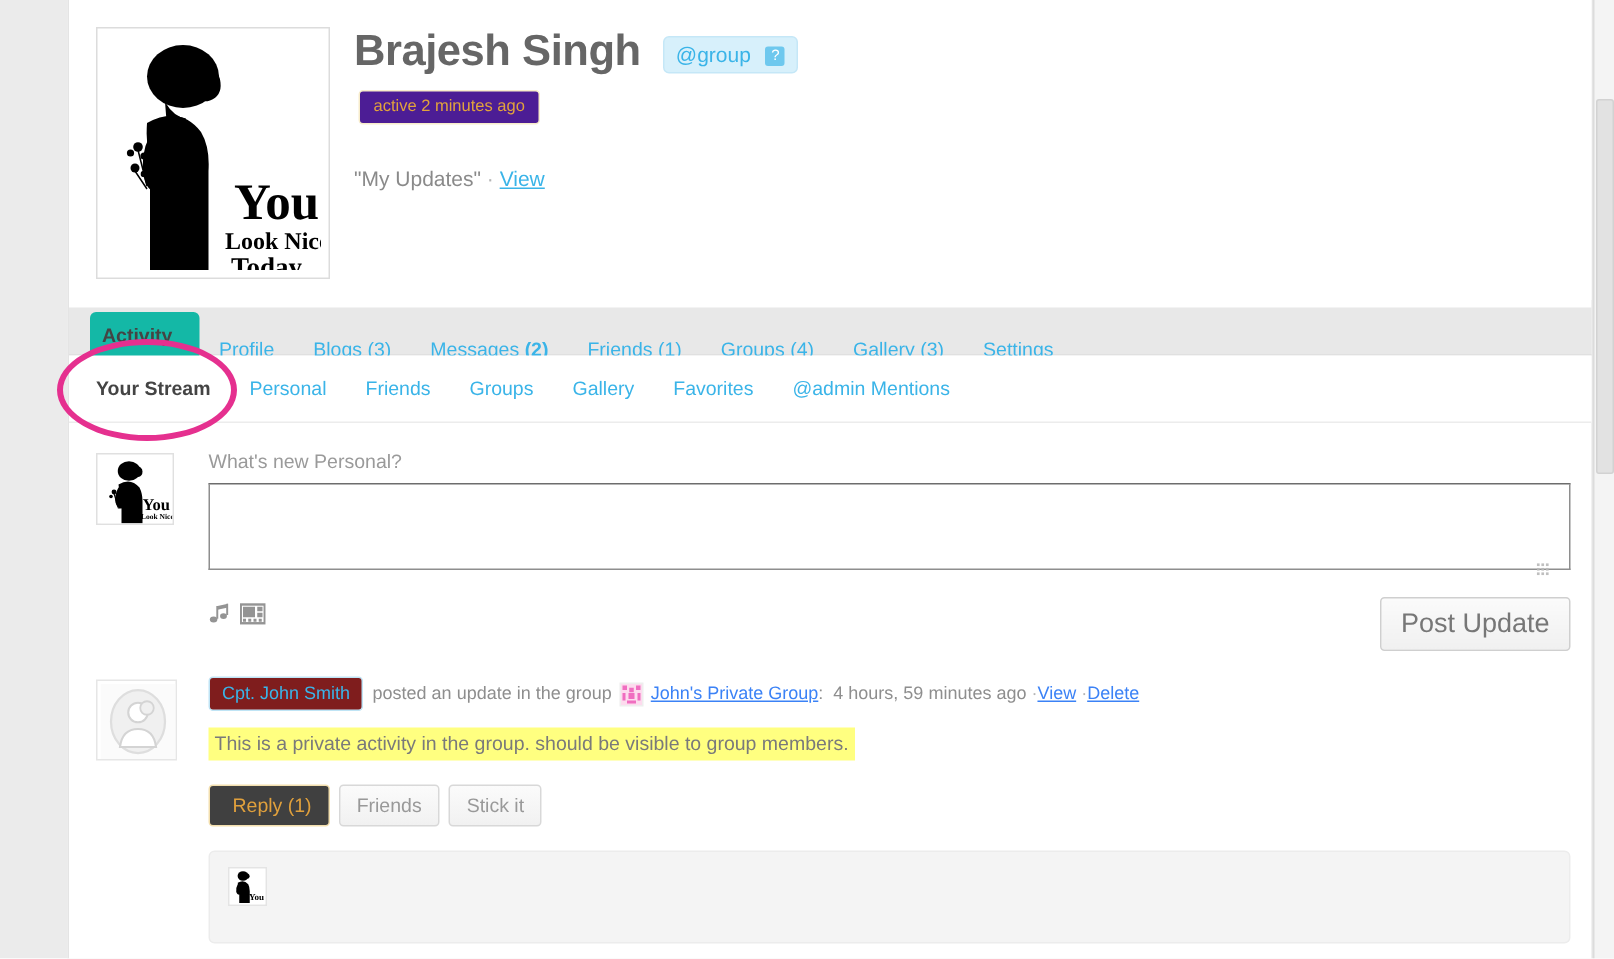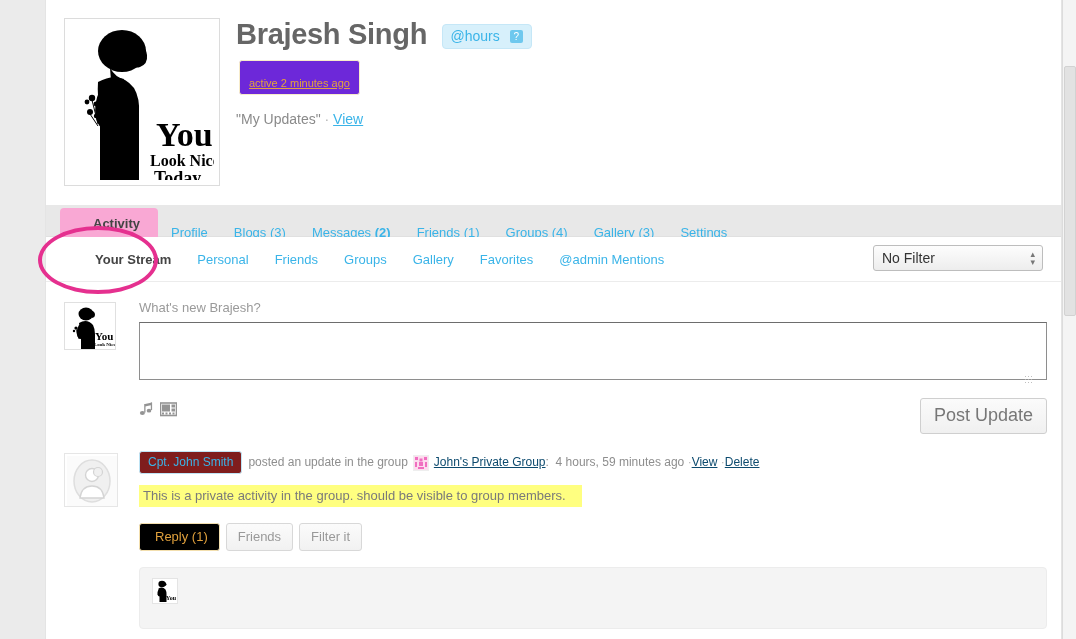--- a/index.html
+++ b/index.html
@@ -85,27 +85,26 @@
     font-size: 10px;
     border-radius: 2px;
     width: 13px; height: 13px;
     line-height: 13px;
     text-align: center;
     margin-left: 6px;
     vertical-align: 1px;
   }
   #activity-pill {
     position: absolute; left: 193px; top: 60px;
-    background: #6d28d9;
+    background: #4c1d95;
     border: 1px solid #f7eccb;
     border-radius: 3px;
-    padding: 16px 9px 5px 9px;
+    padding: 4px 9px 5px 9px;
     font-size: 11px;
     color: #e2a33c;
-    text-decoration: underline;
   }
   #updates-line {
     position: absolute; left: 190px; top: 111px;
     font-size: 14px;
     color: #8a8a8a;
   }
   #updates-line a { color: #3ab4e8; text-decoration: underline; }
   .dotsep { color: #b5b5b5; }
 
   
@@ -118,25 +117,25 @@
   #tabbar .tabs-inner { position: relative; height: 100%; padding-left: 14px; }
   .tab {
     display: inline-block;
     font-size: 13px;
     color: #3ab4e8;
     padding: 8px 13px 6px 13px;
     position: relative;
     top: 12px;
   }
   .tab.active {
-    background: #f9a8d4;
+    background: #14b8a6;
     color: #444;
     font-weight: bold;
     border-radius: 4px 4px 0 0;
-    padding: 8px 18px 10px 33px;
+    padding: 8px 18px 10px 8px;
     top: 3px;
   }
   .tab .count { font-weight: normal; }
   .tab .count.bold { font-weight: bold; color: #3ab4e8; }
 
   
   #subnav {
     position: absolute; left: 46px; top: 237px;
     width: 1016px; height: 45px;
     background: #fff;
@@ -235,47 +234,47 @@
   #author-badge {
     display: inline-block;
     background: #7f1d1d;
     border: 1px solid #bfe4f5;
     border-radius: 3px;
     padding: 3px 8px 4px 8px;
     color: #3ab4e8;
     font-size: 12px;
     margin-right: 6px;
   }
-  #item-meta a { color: #0c4a6e; }
+  #item-meta a { color: #3b82f6; }
   #group-ident {
     display: inline-block; vertical-align: -4px;
     width: 16px; height: 16px;
     margin: 0 5px;
     border: 1px solid #eee;
   }
   #item-text {
     margin-top: 14px;
     font-size: 13px;
     color: #7a7a7a;
   }
-  #item-text .hl { background: #ffff80; padding: 3px 16px 4px 4px; }
+  #item-text .hl { background: #ffff80; padding: 3px 4px 4px 4px; }
 
   #item-actions { margin-top: 20px; }
   .act-btn {
     display: inline-block;
     font-size: 13px;
     border-radius: 3px;
     padding: 5px 11px 6px 11px;
     margin-right: 6px;
     background: linear-gradient(#fbfbfb, #f1f1f1);
     border: 1px solid #d8d8d8;
     color: #999;
   }
   .act-btn.reply {
-    background: #000000;
+    background: #404040;
     border: 1px solid #f3dfae;
     color: #e0a03c;
     padding-left: 15px;
   }
 
   
   #comment-box {
     margin-top: 16px;
     background: #f4f4f4;
     border: 1px solid #ececec;
@@ -344,50 +343,44 @@
             <text x="86" y="122" font-family="'Liberation Serif',serif" font-size="34" font-weight="bold" fill="#000">You</text>
             <text x="80" y="142" font-family="'Liberation Serif',serif" font-size="16" font-weight="bold" fill="#000">Look Nice</text>
             <text x="84" y="160" font-family="'Liberation Serif',serif" font-size="18" font-weight="bold" fill="#000">Today</text>
           </svg>
         </div>
       </div>
 
       <div id="name-block">
         <span id="profile-name">Brajesh Singh</span>
         <span id="handle-badge">
-          <span>@hours</span>
+          <span>@group</span>
           <span id="handle-help">?</span>
         </span>
       </div>
 
       <div id="activity-pill">active 2 minutes ago</div>
 
       <div id="updates-line">
         <span>"My Updates"</span>
         <span class="dotsep">·</span>
         <a href="#">View</a>
       </div>
     </div>
 
     <div id="tabbar" style="left:0;width:1015px;">
       <div class="tabs-inner">
         <span class="tab active"><span>Activity</span></span><span class="tab"><span>Profile</span></span><span class="tab"><span>Blogs</span> <span class="count">(3)</span></span><span class="tab"><span>Messages</span> <span class="count bold">(2)</span></span><span class="tab"><span>Friends</span> <span class="count">(1)</span></span><span class="tab"><span>Groups</span> <span class="count">(4)</span></span><span class="tab"><span>Gallery</span> <span class="count">(3)</span></span><span class="tab"><span>Settings</span></span>
       </div>
     </div>
 
-    <div id="subnav" style="left:0;width:1015px;padding-left:31px;">
+    <div id="subnav" style="left:0;width:1015px;">
       <div id="subnav-inner">
         <span class="subtab active">Your Stream</span><span class="subtab">Personal</span><span class="subtab">Friends</span><span class="subtab">Groups</span><span class="subtab">Gallery</span><span class="subtab">Favorites</span><span class="subtab">@admin Mentions</span>
 
-        <div id="filter-wrap">
-          <select id="filter-select">
-            <option>No Filter</option>
-          </select>
-          <span id="filter-arrow">▴<br>▾</span>
-        </div>
       </div>
     </div>
 
     <div id="postform" style="left:0;width:1015px;">
       <div id="post-avatar">
         <svg viewBox="0 0 48 44" width="48" height="44">
           <rect x="0" y="0" width="48" height="44" fill="#fff"></rect>
           <ellipse cx="19" cy="9" rx="7.5" ry="6.5" fill="#000"></ellipse>
           <path d="M23 5 q5 1 5 4.5 q0 3 -3 3.5 z" fill="#000"></path>
           <path d="M12 18 q8 -5 14 2 q2 4 2 9 l0 15 l-14 0 l0 -18 q-2 -4 -2 -8 z" fill="#000"></path>
@@ -397,21 +390,21 @@
               <circle cx="7" cy="26" r="1.2"></circle>
               <circle cx="11" cy="27" r="1.2"></circle>
             <path d="M9 24 L12 34 M11 28 L13 34" stroke="#000" stroke-width=".7" fill="none"></path>
           </g>
           <text x="28" y="35" font-family="'Liberation Serif',serif" font-size="11" font-weight="bold" fill="#000">You</text>
           <text x="27" y="41" font-family="'Liberation Serif',serif" font-size="5" font-weight="bold" fill="#000">Look Nice</text>
         </svg>
       </div>
 
       <div id="post-body">
-        <label id="whats-new-label">What's new Brajesh?</label>
+        <label id="whats-new-label">What's new Personal?</label>
         <textarea id="post-textarea" placeholder="" style=""></textarea>
         <span id="resize-grip"></span>
 
         <div id="post-tools">
           <span class="media-icon">
             <svg width="15" height="15" viewBox="0 0 15 15">
               <path d="M6 2 L13 0.5 L13 3 L6 4.5 Z" fill="#949494"></path>
               <rect x="5.2" y="2" width="1.3" height="8.5" fill="#949494"></rect>
               <rect x="11.8" y="0.5" width="1.3" height="7.5" fill="#949494"></rect>
               <ellipse cx="3.4" cy="11" rx="2.5" ry="2" fill="#949494"></ellipse>
@@ -464,21 +457,21 @@
             </span><a href="#">John's Private Group</a><span>:</span>&nbsp;&nbsp;<span>4 hours, 59 minutes ago</span>
             <span class="dotsep">·</span><a href="#">View</a>
             <span class="dotsep">·</span><a href="#">Delete</a>
           </div>
 
           <div id="item-text">
             <span class="hl">This is a private activity in the group. should be visible to group members.</span>
           </div>
 
           <div id="item-actions">
-            <span class="act-btn reply">Reply (1)</span><span class="act-btn">Friends</span><span class="act-btn">Filter it</span>
+            <span class="act-btn reply">Reply (1)</span><span class="act-btn">Friends</span><span class="act-btn">Stick it</span>
           </div>
 
           <div id="comment-box">
             <div id="comment-inner">
               <div id="comment-avatar">
                 <svg viewBox="0 0 24 24" width="24" height="24">
                   <rect width="24" height="24" fill="#fff"></rect>
                   <ellipse cx="9" cy="5" rx="3.6" ry="3.2" fill="#000"></ellipse>
                   <path d="M11 3 q2.4 .4 2.4 2.2 q0 1.5 -1.5 1.8 z" fill="#000"></path>
                   <path d="M5.5 9.5 q4 -2.5 7 1 q1 2 1 4.5 l0 8 l-7 0 l0 -9 q-1 -2 -1 -4.5 z" fill="#000"></path>

